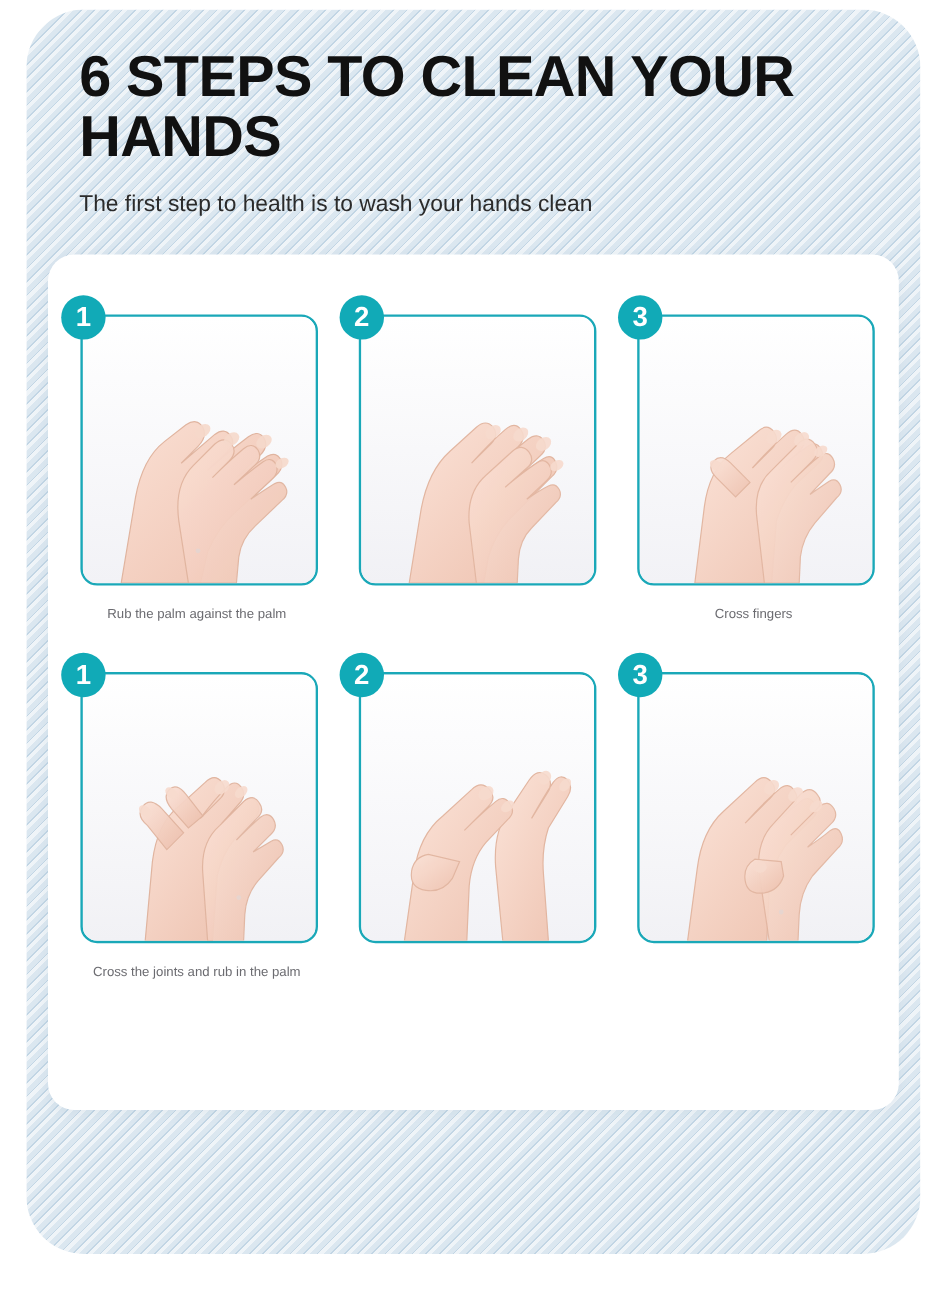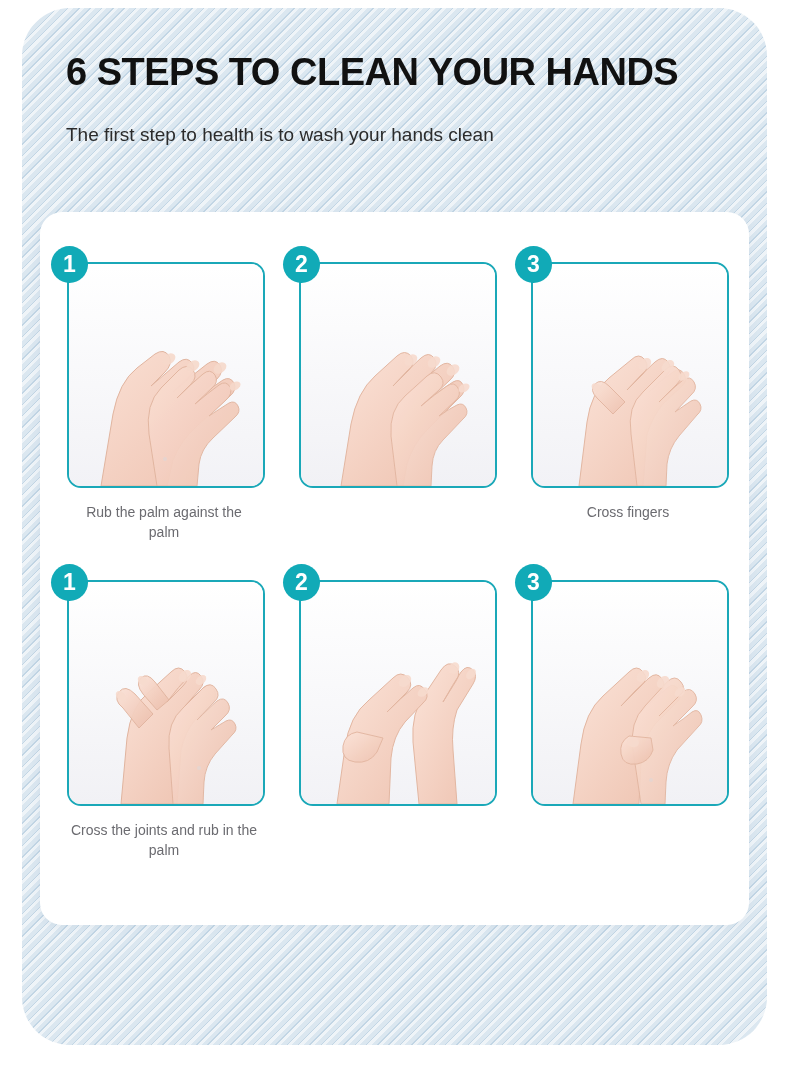--- a/index.html
+++ b/index.html
@@ -38,22 +38,22 @@
 
   
   .header {
     position: absolute;
     left: 44px;
     top: 32px;
     width: 620px;
   }
   .poster-title {
     margin: 0;
-    font-size: 38px;
-    line-height: 64px;
+    font-size: 48px;
+    line-height: 50px;
     font-weight: 700;
     letter-spacing: -0.5px;
     color: #111111;
     font-family: "Liberation Sans", sans-serif;
   }
   .poster-subtitle {
     margin: 20px 0 0 0;
     font-size: 19px;
     line-height: 22px;
     font-weight: 400;
@@ -125,21 +125,21 @@
     align-items: center;
     justify-content: center;
     z-index: 3;
     line-height: 1;
     font-family: "Liberation Sans", sans-serif;
   }
 
   .caption {
     margin-top: 14px;
     text-align: center;
-    font-size: 14px;
+    font-size: 11px;
     line-height: 20px;
     color: #6b6b70;
     font-family: "Liberation Sans", sans-serif;
     padding: 0 6px;
   }
 </style>
 </head>
 <body>
 
 <div class="poster">

